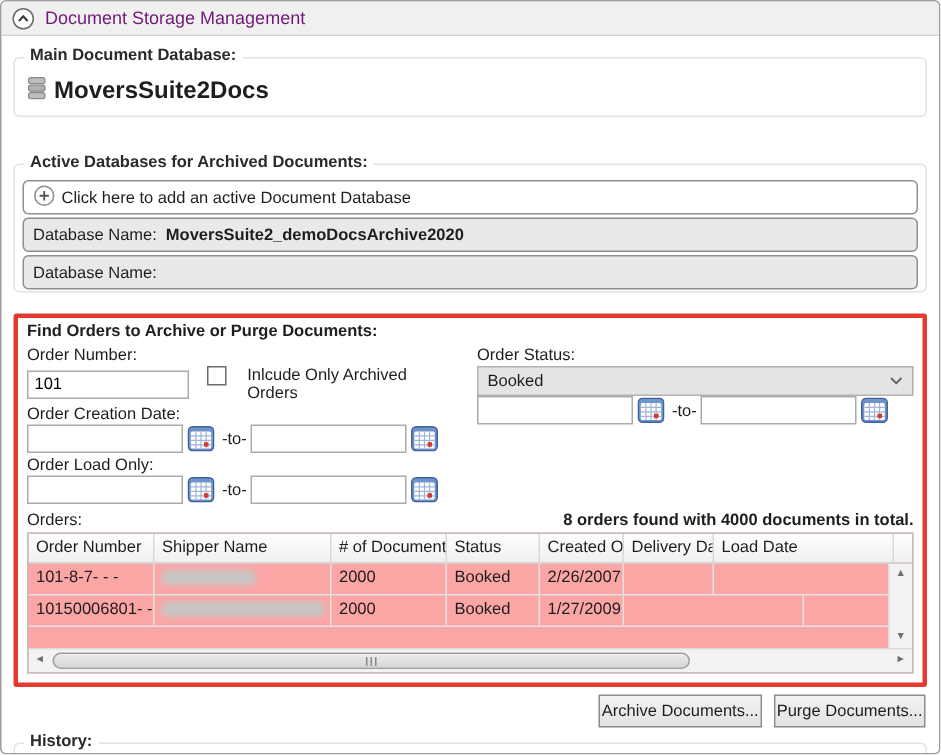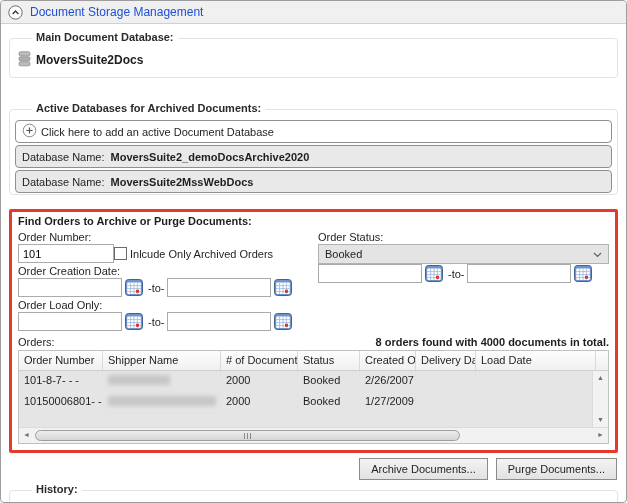--- a/index.html
+++ b/index.html
@@ -10,36 +10,36 @@
     position:relative; width:627px; height:503px;
     border:1px solid #9d9d9d; border-radius:4px; background:#fff; overflow:hidden;
   }
 
   
   .hdr {
     height:23px; background:#f0f0f0; border-bottom:1px solid #d0d0d0;
     display:flex; align-items:center; gap:7px; padding-left:7px;
     border-radius:3px 3px 0 0;
   }
-  .hdr .title { font-size:12px; color:#1d4ed8; }
+  .hdr .title { font-size:12px; color:#701a75; }
   .collapse-btn { width:15px; height:15px; display:flex; cursor:pointer; }
 
   
   .groupbox {
     position:relative; border:1px solid #e2e2e2; border-radius:4px;
     margin:0 8px; background:#fff;
   }
   .gb-label {
-    position:absolute; top:-8px; left:22px; background:#fff; padding:0 4px;
+    position:absolute; top:-8px; left:6px; background:#fff; padding:0 4px;
     font-weight:bold; color:#2a2a2a; white-space:nowrap;
   }
 
   .main-db { margin-top:14px; height:40px; padding:12px 8px 0; }
   .db-row { display:flex; align-items:center; gap:5px; }
-  .db-name { font-weight:bold; font-size:12px; }
+  .db-name { font-weight:bold; font-size:16px; }
 
   .active-db { margin-top:31px; height:86px; padding:10px 5px 0; }
   .list-row {
     height:23px; border:1px solid #8f8f8f; border-radius:4px;
     display:flex; align-items:center; gap:4px; padding:4px 6px; margin-bottom:2px;
     background:#e9e9e9; cursor:pointer;
   }
   .list-row.add { background:#fff; }
   .list-row b { margin-left:2px; }
 
@@ -49,39 +49,39 @@
     padding:3px 6px 6px; position:relative; background:#fff;
   }
   .find-title { font-weight:bold; margin-bottom:2px; }
   .form-grid { display:grid; grid-template-columns:288px 1fr; column-gap:12px; }
   .fld-label { margin:2px 0 1px; }
   .fld-row { display:flex; align-items:center; }
   .txt {
     height:19px; border:1px solid #ababab; background:#fff; font:inherit;
     padding:0 4px; outline:none;
   }
-  .txt.order-num { width:96px; }
+  .txt.order-num { width:108px; }
   .txt.date { width:104px; }
-  .chk-wrap { display:flex; align-items:flex-end; gap:3px; cursor:pointer; }
+  .chk-wrap { display:flex; align-items:flex-start; margin-left:12px; gap:14px; cursor:pointer; }
   .chk { width:13px; height:13px; border:1px solid #6b6b6b; background:#fff; }
   .combo {
     height:20px; background:#e4e4e4; border:1px solid #b2b2b2;
     display:flex; align-items:center; padding:0 6px; justify-content:space-between;
     cursor:pointer;
   }
   .cal-btn { margin:0 3px; cursor:pointer; display:flex; }
   .to-sep { margin:0 2px; }
 
   .orders-row { display:flex; justify-content:space-between; align-items:flex-end; margin-top:5px; }
   .orders-summary { font-weight:bold; }
 
   
   .grid-wrap {
     position:relative; margin-top:2px; height:94px;
-    border:1px solid #c0c0c0; background:#e5e5e5; overflow:hidden;
+    border:1px solid #c0c0c0; background:#fca5a5; overflow:hidden;
   }
   .g-hdr { display:flex; height:20px; background:linear-gradient(#fdfdfd,#f0f0f0);
     border-bottom:1px solid #cfcfcf; width:700px; }
   .g-hdr .cell { border-right:1px solid #d9d9d9; }
   .cell {
     padding:3px 5px; white-space:nowrap; overflow:hidden; flex:none;
   }
   .c0{width:84px;} .c1{width:118px;} .c2{width:77px;} .c3{width:62px;}
   .c4{width:56px;} .c5{width:60px;} .c6{width:120px;}
   .g-row { display:flex; height:21px; border-bottom:1px solid #e3e3e3; width:700px; }
@@ -105,21 +105,21 @@
   .h-thumb {
     position:absolute; left:16px; top:2px; width:425px; height:11px;
     background:linear-gradient(#ececec,#d6d6d6); border:1px solid #9f9f9f;
     border-radius:6px; cursor:grab; display:flex; align-items:center; justify-content:center; gap:2px;
   }
   .grip { width:1px; height:6px; background:#8a8a8a; }
 
   
   .actions { display:flex; justify-content:flex-end; gap:8px; margin:5px 9px 0; }
   .btn {
-    height:22px; padding:0 11px; background:linear-gradient(#f3f3f3,#e2e2e2);
+    height:22px; padding:0 1px; background:linear-gradient(#f3f3f3,#e2e2e2);
     border:1px solid #8b8b8b; font:inherit; color:#1e1e1e; cursor:pointer;
   }
   .history { margin-top:10px; height:46px; padding:12px 6px 0; }
   .history .btn { height:21px; }
 </style>
 </head>
 <body>
 
 <div class="panel">
 
@@ -157,21 +157,20 @@
         </svg>
       </span>
       <span>Click here to add an active Document Database</span>
     </div>
     <div class="list-row">
       <span>Database Name:</span>
       <b>MoversSuite2_demoDocsArchive2020</b>
     </div>
     <div class="list-row">
       <span>Database Name:</span>
-      <b>MoversSuite2MssWebDocs</b>
     </div>
   </div>
 
   <div class="find-box">
     <div class="find-title">Find Orders to Archive or Purge Documents:</div>
 
     <div class="form-grid">
 
       <div>
         <div class="fld-label">Order Number:</div>

